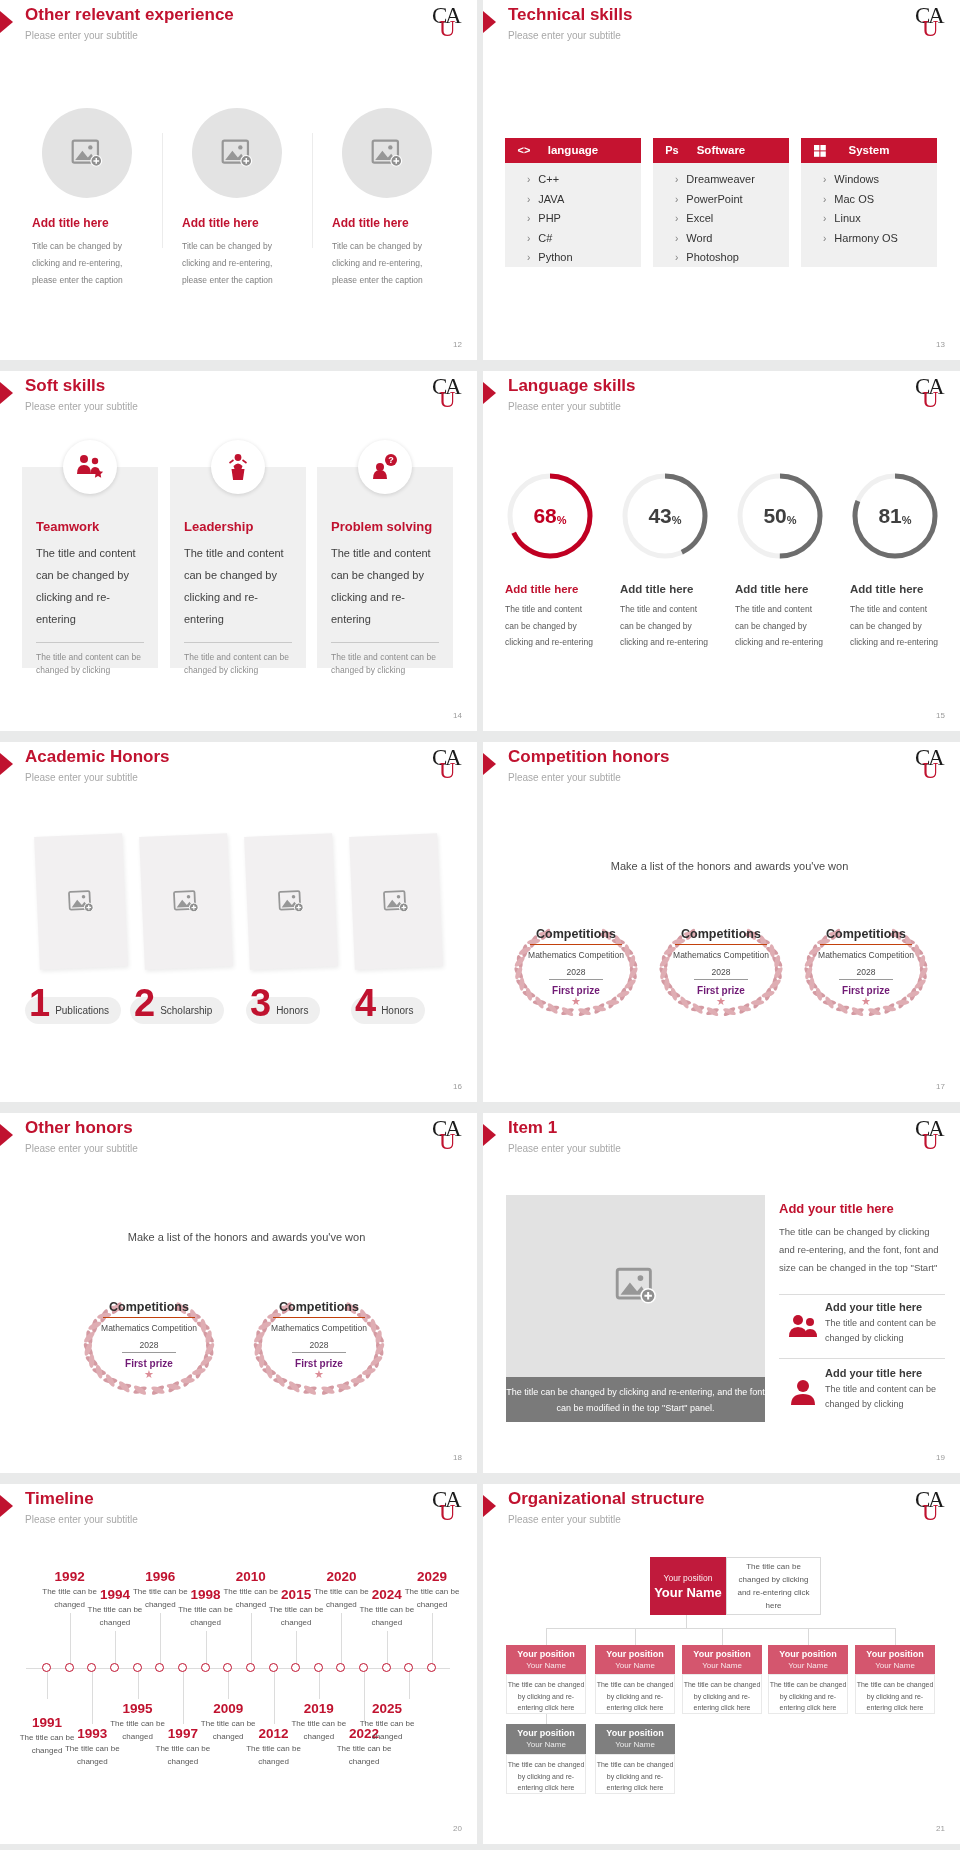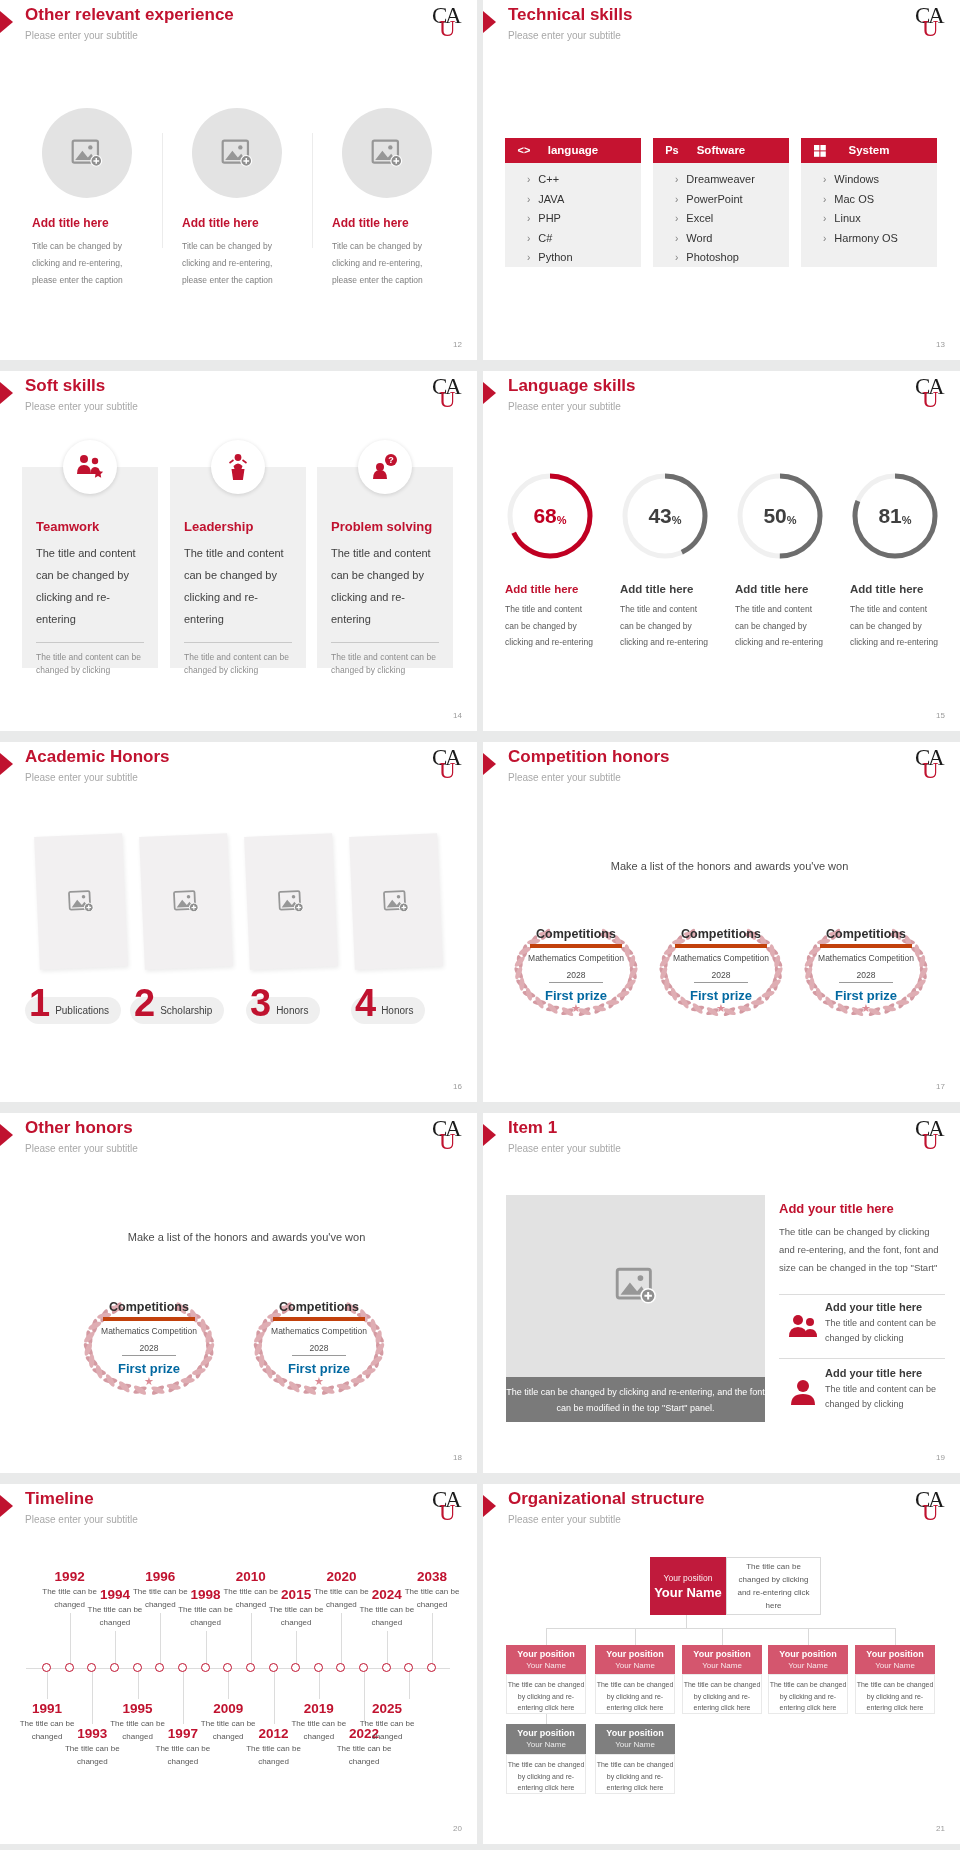--- a/index.html
+++ b/index.html
@@ -60,24 +60,24 @@
   .pill{position:absolute;top:255px;height:27px;background:#efefef;border-radius:14px;display:flex;align-items:center;padding:0 12px 0 4px;}
   .pill.q1{left:25px}.pill.q2{left:130px}.pill.q3{left:246px}.pill.q4{left:351px}
   .pill-num{font-size:38px;font-weight:700;color:#c0122f;line-height:27px;position:relative;top:-7px;}
   .pill-label{font-size:10px;color:#3f3f3f;margin-left:5px;}
   
   .hon-heading{position:absolute;left:0;top:72px;width:100%;text-align:center;font-size:21px;font-weight:700;color:#3b3b3b;}
   .hon-sub{position:absolute;left:8px;top:118px;width:100%;text-align:center;font-size:11px;color:#4a4a4a;}
   .wreath{position:absolute;text-align:center;}
   .wreath-svg{position:absolute;inset:0;width:100%;height:100%;}
   .w-stack{position:relative;padding-top:4px;}
-  .w-top{display:inline-block;font-size:12.5px;font-weight:700;color:#2f2f2f;border-bottom:4px solid #c2410c;padding:0 6px 3px;}
+  .w-top{display:inline-block;font-size:12.5px;font-weight:700;color:#2f2f2f;border-bottom:1px solid #c2410c;padding:0 6px 3px;}
   .w-mid{font-size:8.5px;color:#4a4a4a;margin-top:5px;}
   .w-year{display:inline-block;font-size:8.5px;color:#4a4a4a;border-bottom:1px solid #9a9a9a;padding:0 18px 2px;margin-top:7px;}
-  .w-prize{font-size:13px;font-weight:700;color:#0369a1;margin-top:5px;}
+  .w-prize{font-size:10px;font-weight:700;color:#701a75;margin-top:5px;}
   .w-star{font-size:11px;line-height:11px;color:#dc8d97;}
   .wr-c{top:178px;width:134px;height:100px;}
   .wr-c.w1{left:26px}.wr-c.w2{left:171px}.wr-c.w3{left:316px}
   .wr-o{top:180px;width:142px;height:106px;}
   .wr-o.w1{left:78px}.wr-o.w2{left:248px}
   
   .item-img{position:absolute;left:23px;top:82px;width:259px;height:182px;background:#e2e2e2;display:flex;align-items:center;justify-content:center;}
   .item-img .ph-icon{width:42px;}
   .item-caption{position:absolute;left:23px;top:264px;width:259px;height:45px;background:#7a7a7a;box-sizing:border-box;color:#fff;font-size:9px;line-height:16px;text-align:center;padding-top:7px;}
   .item-right{position:absolute;left:296px;top:88px;width:166px;}
@@ -759,21 +759,21 @@
     <div class="ssub">Please enter your subtitle</div>
     <div class="logo">
         <span class="lc">C</span>
         <span class="la">A</span>
         <span class="lu">U</span>
       </div>
     <div class="tl-canvas">
         <div class="tl-axis"></div>
         <div class="tl-line" style="left: 47px; top: 186px; height: 29px;"></div>
         <div class="tl-node" style="left: 42px; top: 179px;"></div>
-        <div class="tl-label" style="left: 19px; top: 218px; text-align: center;">
+        <div class="tl-label" style="left: 19px; top: 232px; text-align: center;">
           <div class="tl-year">1991</div>
           <div class="tl-note">The title can be changed</div>
         </div>
         <div class="tl-line" style="left: 69.65px; top: 129px; height: 54px;"></div>
         <div class="tl-node" style="left: 64.65px; top: 179px;"></div>
         <div class="tl-label" style="left: 41.65px; top: 86px;">
           <div class="tl-year">1992</div>
           <div class="tl-note">The title can be changed</div>
         </div>
         <div class="tl-line" style="left: 92.3px; top: 186px; height: 54px;"></div>
@@ -862,21 +862,21 @@
         </div>
         <div class="tl-line" style="left: 409.4px; top: 186px; height: 29px;"></div>
         <div class="tl-node" style="left: 404.4px; top: 179px;"></div>
         <div class="tl-label" style="left: 359px; top: 218px;">
           <div class="tl-year">2025</div>
           <div class="tl-note">The title can be changed</div>
         </div>
         <div class="tl-line" style="left: 432.05px; top: 129px; height: 54px;"></div>
         <div class="tl-node" style="left: 427.05px; top: 179px;"></div>
         <div class="tl-label" style="left: 404.05px; top: 86px;">
-          <div class="tl-year">2038</div>
+          <div class="tl-year">2029</div>
           <div class="tl-note">The title can be changed</div>
         </div>
       </div>
     <div class="pagenum">20</div>
   </div>
 
   <div class="slide">
     <span class="arrow"></span>
     <h2 class="stitle">Organizational structure</h2>
     <div class="ssub">Please enter your subtitle</div>

